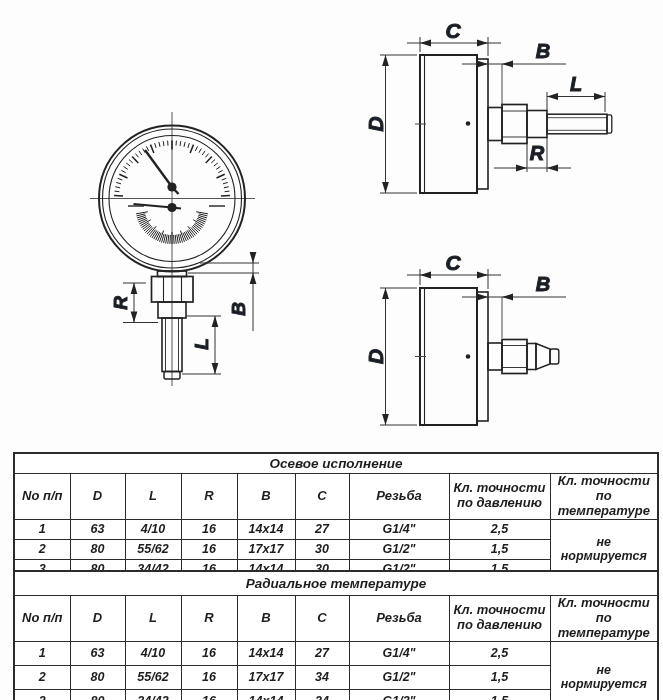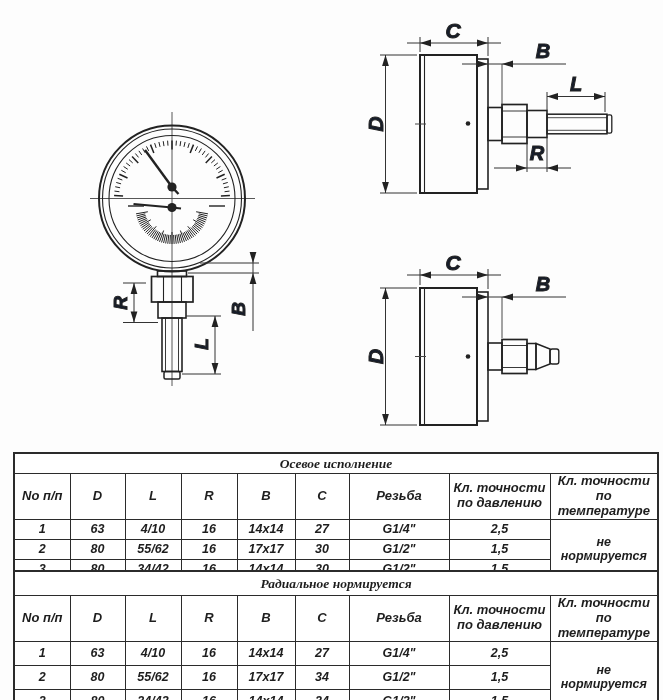--- a/index.html
+++ b/index.html
@@ -4,21 +4,21 @@
 <style>
   html,body{margin:0;padding:0;background:#ffffff;}
   #sheet{position:relative;width:663px;height:700px;background:#fdfdfd;overflow:hidden;
          font-family:"Liberation Sans",sans-serif;}
   #drawing{position:absolute;left:0;top:0;}
   .dim{font-family:"Liberation Sans",sans-serif;font-style:italic;font-weight:700;fill:#161d2b;}
   .spec-table{position:absolute;left:13px;width:644px;border-collapse:collapse;table-layout:fixed;
               border:2.5px solid #2b2b2b;background:#fff;}
   .spec-table td,.spec-table th{border:1.6px solid #2b2b2b;text-align:center;vertical-align:middle;
               font-style:italic;color:#1e1e1e;padding:0 2px;line-height:1.15;}
-  .spec-table .title-cell{font-size:13.5px;font-weight:700;height:21px;font-family:Liberation Serif, serif;}
+  .spec-table .title-cell{font-size:13.5px;font-weight:700;height:21px;}
   .spec-table th{font-size:13px;font-weight:700;height:29px;}
   .spec-table td{font-size:12.5px;font-weight:700;}
   #axial-table{top:452px;}
   #radial-table{top:570px;}
   #axial-table td{height:19px;}
   #radial-table td{height:23px;}
 </style>
 </head>
 <body>
 
@@ -325,21 +325,21 @@
         <col style="width:56px">
         <col style="width:56px">
         <col style="width:58px">
         <col style="width:54px">
         <col style="width:100px">
         <col style="width:101px">
         <col style="width:108px">
       </colgroup>
   <tbody>
         <tr>
-          <td class="title-cell" colspan="9">Радиальное нормируется</td>
+          <td class="title-cell" colspan="9">Радиальное температуре</td>
         </tr>
   <tr>
     <th>No п/п</th>
     <th>D</th>
     <th>L</th>
     <th>R</th>
     <th>B</th>
     <th>C</th>
     <th>Резьба</th>
     <th>Кл. точности по давлению</th>

